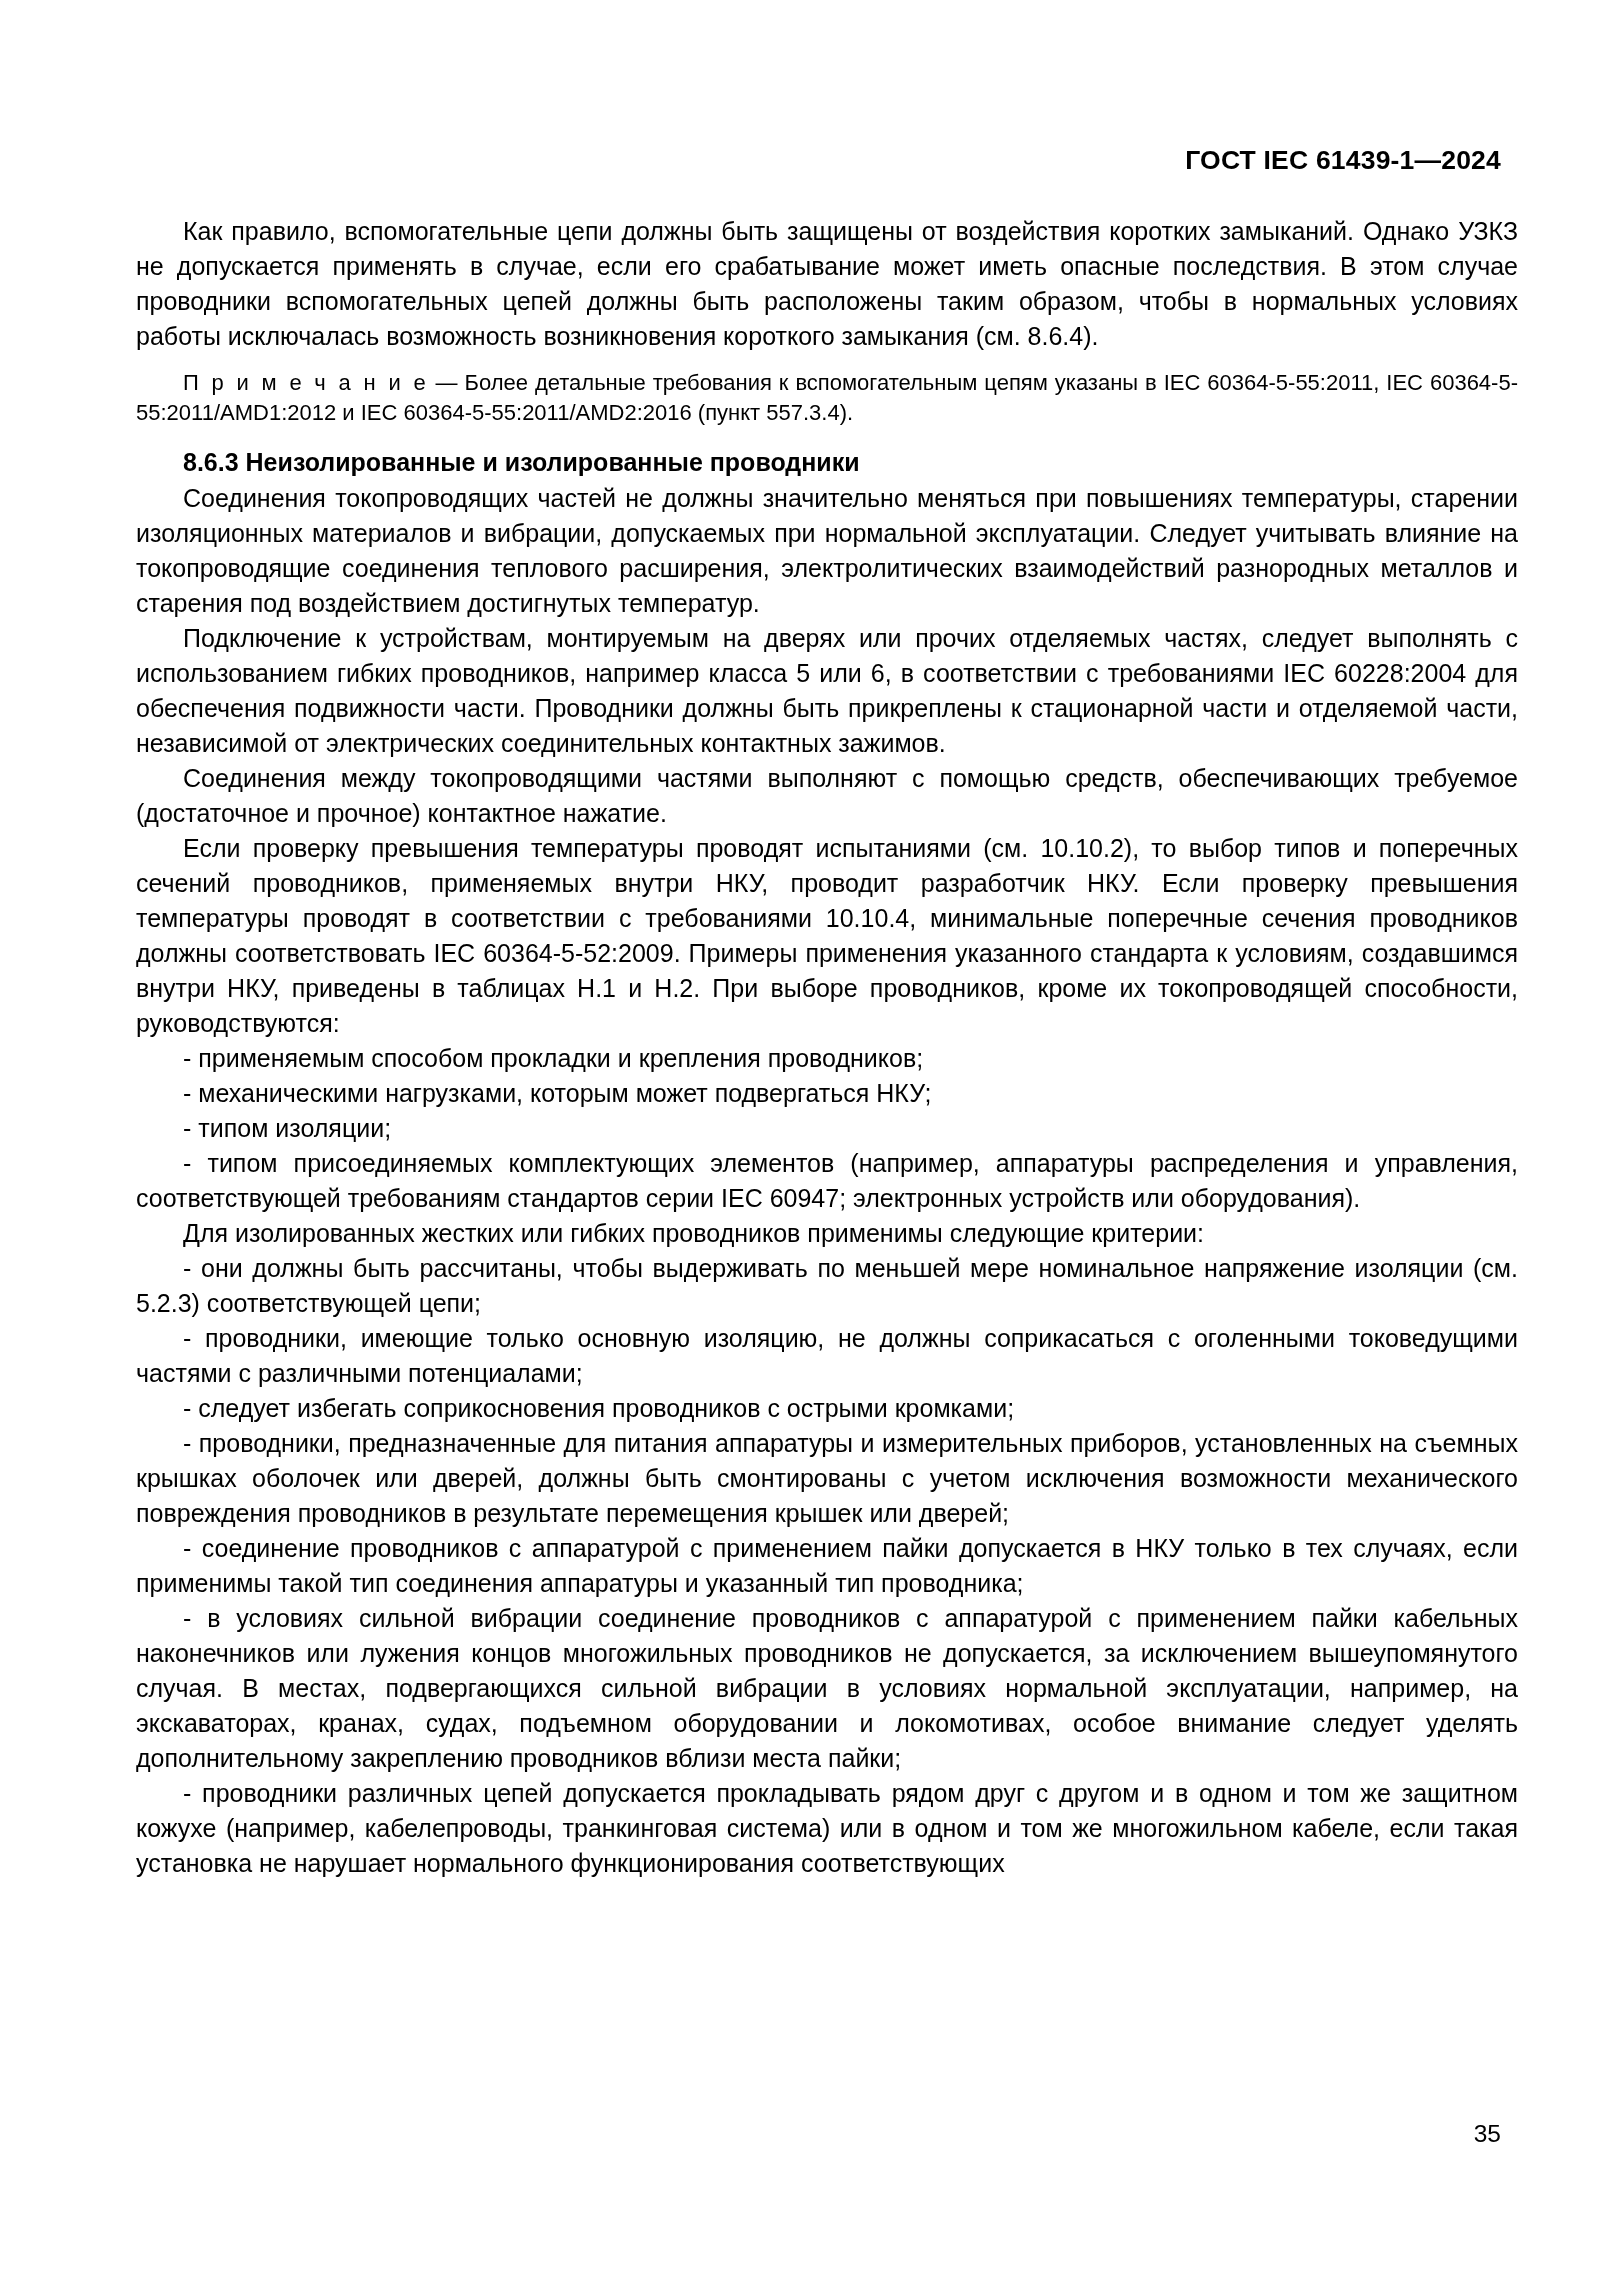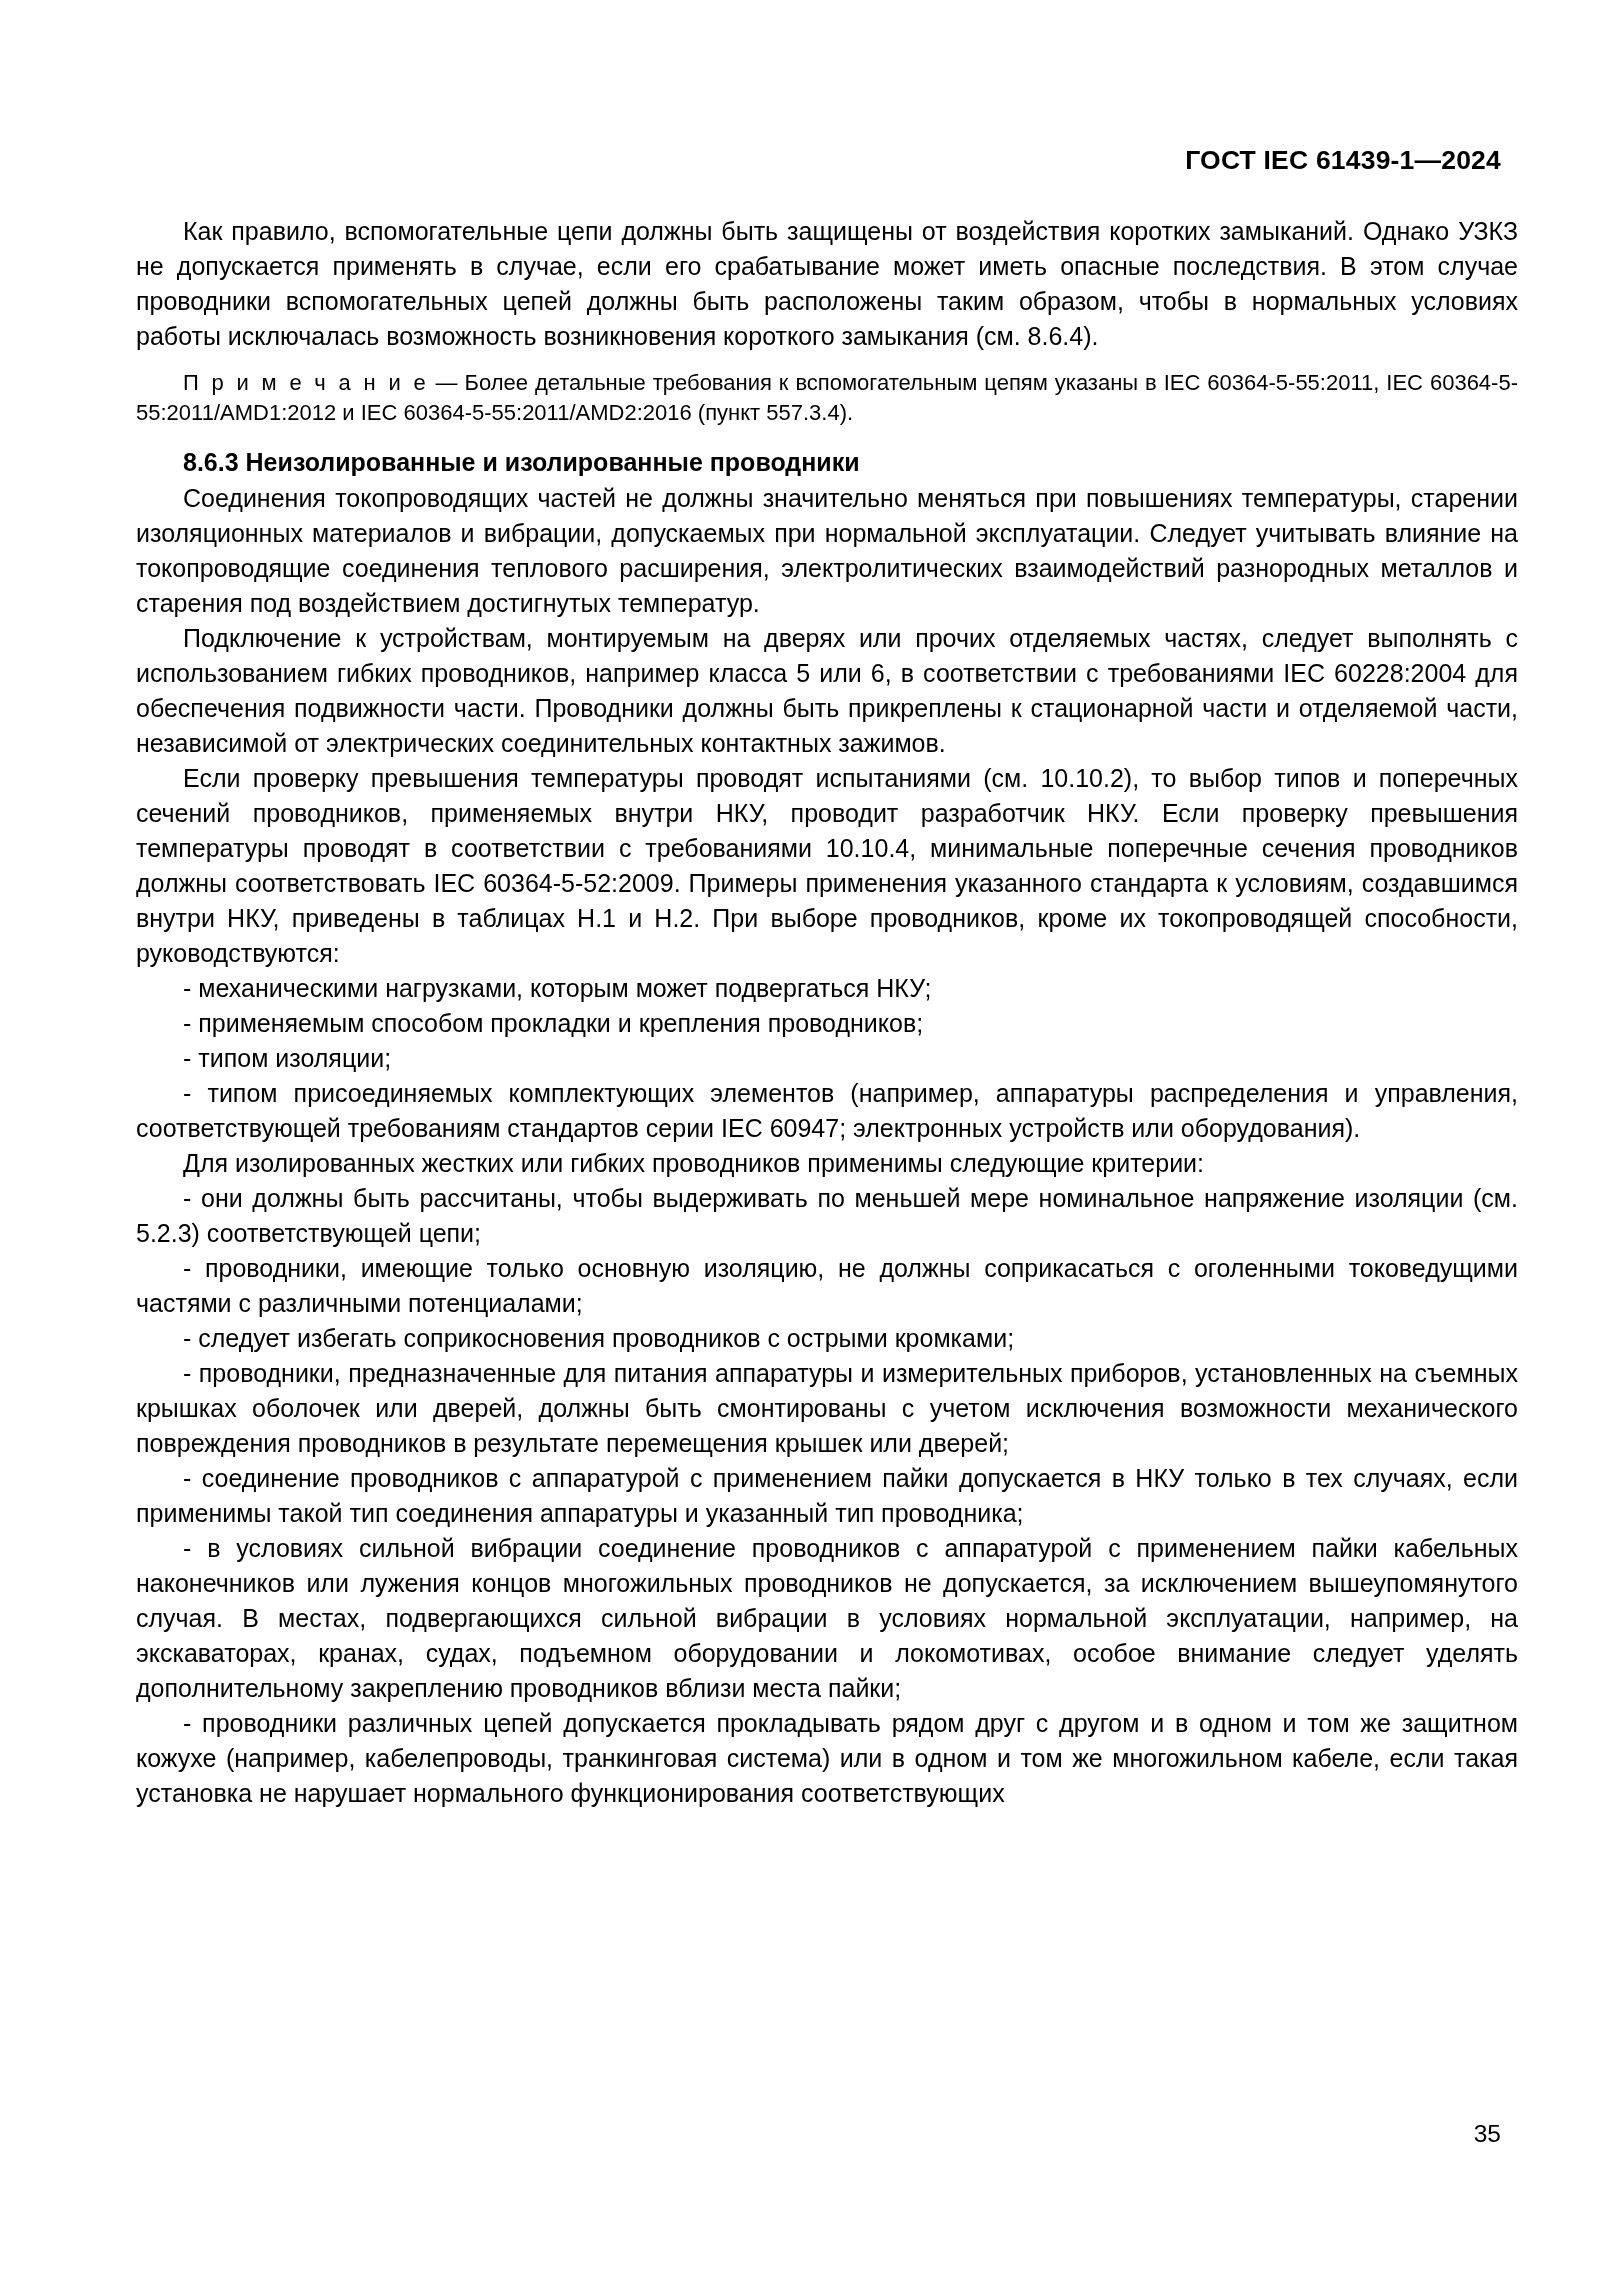--- a/index.html
+++ b/index.html
@@ -93,25 +93,26 @@
     <div class="note">
       <span class="note-label">П р и м е ч а н и е</span><span> — Более детальные требования к вспомогательным цепям указаны в IEC 60364-5-55:2011, IEC 60364-5-55:2011/AMD1:2012 и IEC 60364-5-55:2011/AMD2:2016 (пункт 557.3.4).</span>
     </div>
 
     <h3 class="sec">8.6.3 Неизолированные и изолированные проводники</h3>
 
     <p class="indent gap-sm">Соединения токопроводящих частей не должны значительно меняться при повышениях температуры, старении изоляционных материалов и вибрации, допускаемых при нормальной эксплуатации. Следует учитывать влияние на токопроводящие соединения теплового расширения, электролитических взаимодействий разнородных металлов и старения под воздействием достигнутых температур.</p>
 
     <p class="indent">Подключение к устройствам, монтируемым на дверях или прочих отделяемых частях, следует выполнять с использованием гибких проводников, например класса 5 или 6, в соответствии с требованиями IEC 60228:2004 для обеспечения подвижности части. Проводники должны быть прикреплены к стационарной части и отделяемой части, независимой от электрических соединительных контактных зажимов.</p>
 
+    <p class="indent">Соединения между токопроводящими частями выполняют с помощью средств, обеспечивающих требуемое (достаточное и прочное) контактное нажатие.</p>
 
     <p class="indent">Если проверку превышения температуры проводят испытаниями (см. 10.10.2), то выбор типов и поперечных сечений проводников, применяемых внутри НКУ, проводит разработчик НКУ. Если проверку превышения температуры проводят в соответствии с требованиями 10.10.4, минимальные поперечные сечения проводников должны соответствовать IEC 60364-5-52:2009. Примеры применения указанного стандарта к условиям, создавшимся внутри НКУ, приведены в таблицах H.1 и H.2. При выборе проводников, кроме их токопроводящей способности, руководствуются:</p>
 
+    <p class="hang">- применяемым способом прокладки и крепления проводников;</p>
     <p class="hang">- механическими нагрузками, которым может подвергаться НКУ;</p>
-    <p class="hang">- применяемым способом прокладки и крепления проводников;</p>
     <p class="hang">- типом изоляции;</p>
     <p class="hang">- типом присоединяемых комплектующих элементов (например, аппаратуры распределения и управления, соответствующей требованиям стандартов серии IEC 60947; электронных устройств или оборудования).</p>
 
     <p class="indent">Для изолированных жестких или гибких проводников применимы следующие критерии:</p>
 
     <p class="hang">- они должны быть рассчитаны, чтобы выдерживать по меньшей мере номинальное напряжение изоляции (см. 5.2.3) соответствующей цепи;</p>
     <p class="hang">- проводники, имеющие только основную изоляцию, не должны соприкасаться с оголенными токоведущими частями с различными потенциалами;</p>
     <p class="hang">- следует избегать соприкосновения проводников с острыми кромками;</p>
     <p class="hang">- проводники, предназначенные для питания аппаратуры и измерительных приборов, установленных на съемных крышках оболочек или дверей, должны быть смонтированы с учетом исключения возможности механического повреждения проводников в результате перемещения крышек или дверей;</p>
     <p class="hang">- соединение проводников с аппаратурой с применением пайки допускается в НКУ только в тех случаях, если применимы такой тип соединения аппаратуры и указанный тип проводника;</p>

